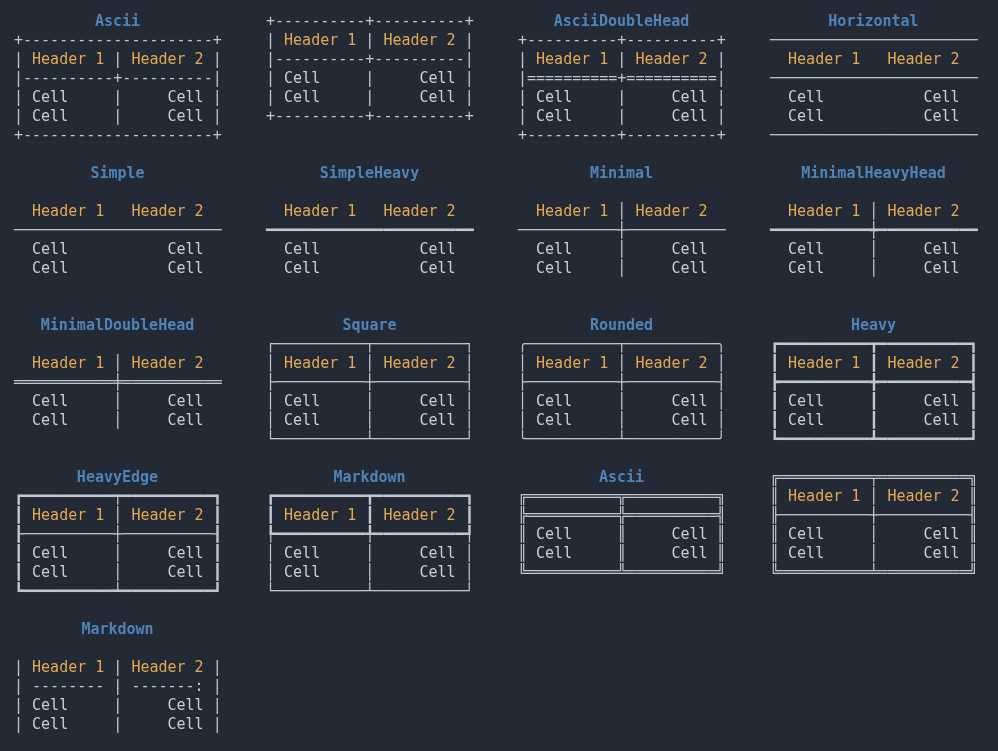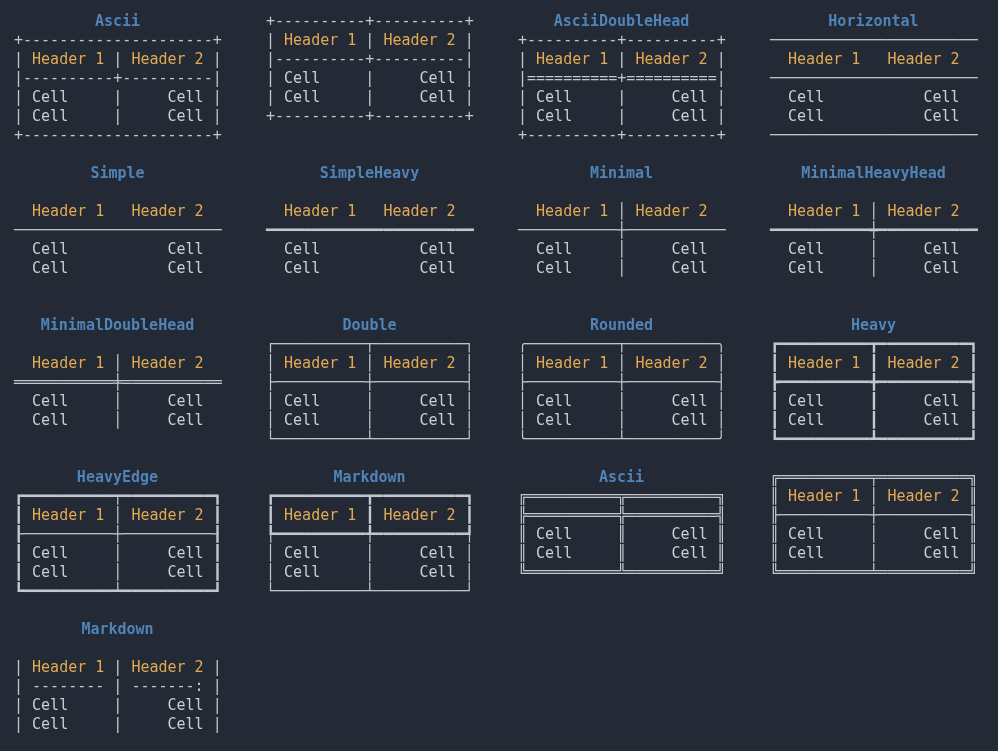--- a/index.html
+++ b/index.html
@@ -124,21 +124,21 @@
       <div class="block">
         <div class="title">MinimalDoubleHead</div>
         <div class="line"></div>
         <div class="line"><span class="seg-b">  </span><span class="seg-h">Header 1</span><span class="seg-b"> │ </span><span class="seg-h">Header 2</span><span class="seg-b">  </span></div>
         <div class="line"><span class="seg-b">═══════════╪═══════════</span></div>
         <div class="line"><span class="seg-b">  </span><span class="seg-c">Cell</span><span class="seg-b">     │     </span><span class="seg-c">Cell</span><span class="seg-b">  </span></div>
         <div class="line"><span class="seg-b">  </span><span class="seg-c">Cell</span><span class="seg-b">     │     </span><span class="seg-c">Cell</span><span class="seg-b">  </span></div>
         <div class="line"></div>
       </div>
       <div class="block">
-        <div class="title">Double</div>
+        <div class="title">Square</div>
         <div class="line"><span class="seg-b">┌──────────┬──────────┐</span></div>
         <div class="line"><span class="seg-b">│ </span><span class="seg-h">Header 1</span><span class="seg-b"> │ </span><span class="seg-h">Header 2</span><span class="seg-b"> │</span></div>
         <div class="line"><span class="seg-b">├──────────┼──────────┤</span></div>
         <div class="line"><span class="seg-b">│ </span><span class="seg-c">Cell</span><span class="seg-b">     │     </span><span class="seg-c">Cell</span><span class="seg-b"> │</span></div>
         <div class="line"><span class="seg-b">│ </span><span class="seg-c">Cell</span><span class="seg-b">     │     </span><span class="seg-c">Cell</span><span class="seg-b"> │</span></div>
         <div class="line"><span class="seg-b">└──────────┴──────────┘</span></div>
       </div>
       <div class="block">
         <div class="title">Rounded</div>
         <div class="line"><span class="seg-b">╭──────────┬──────────╮</span></div>

